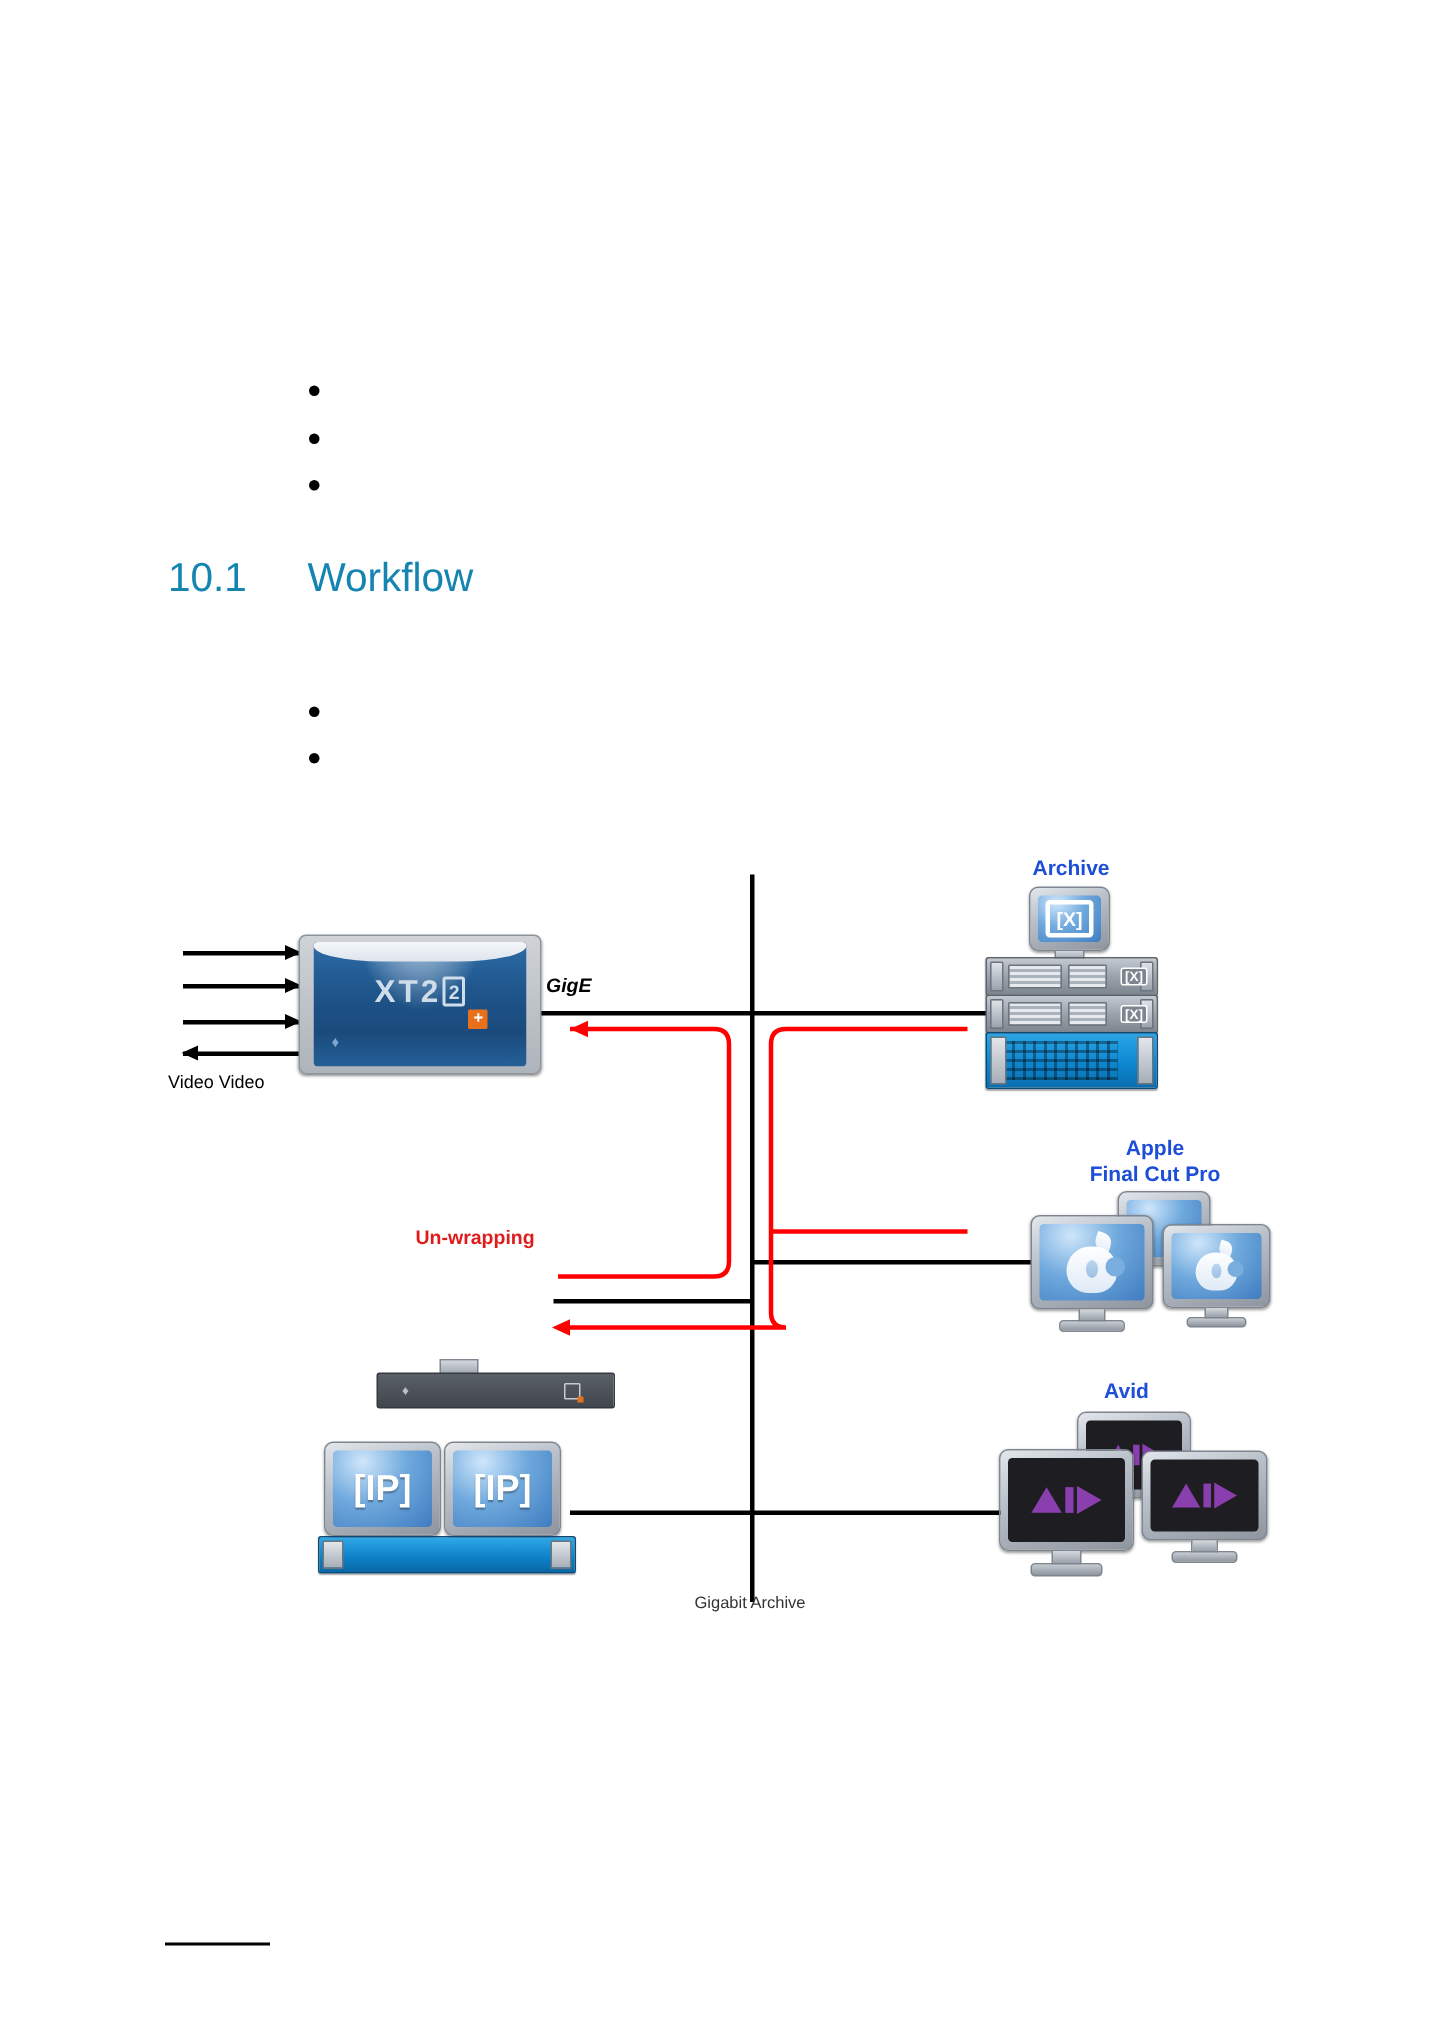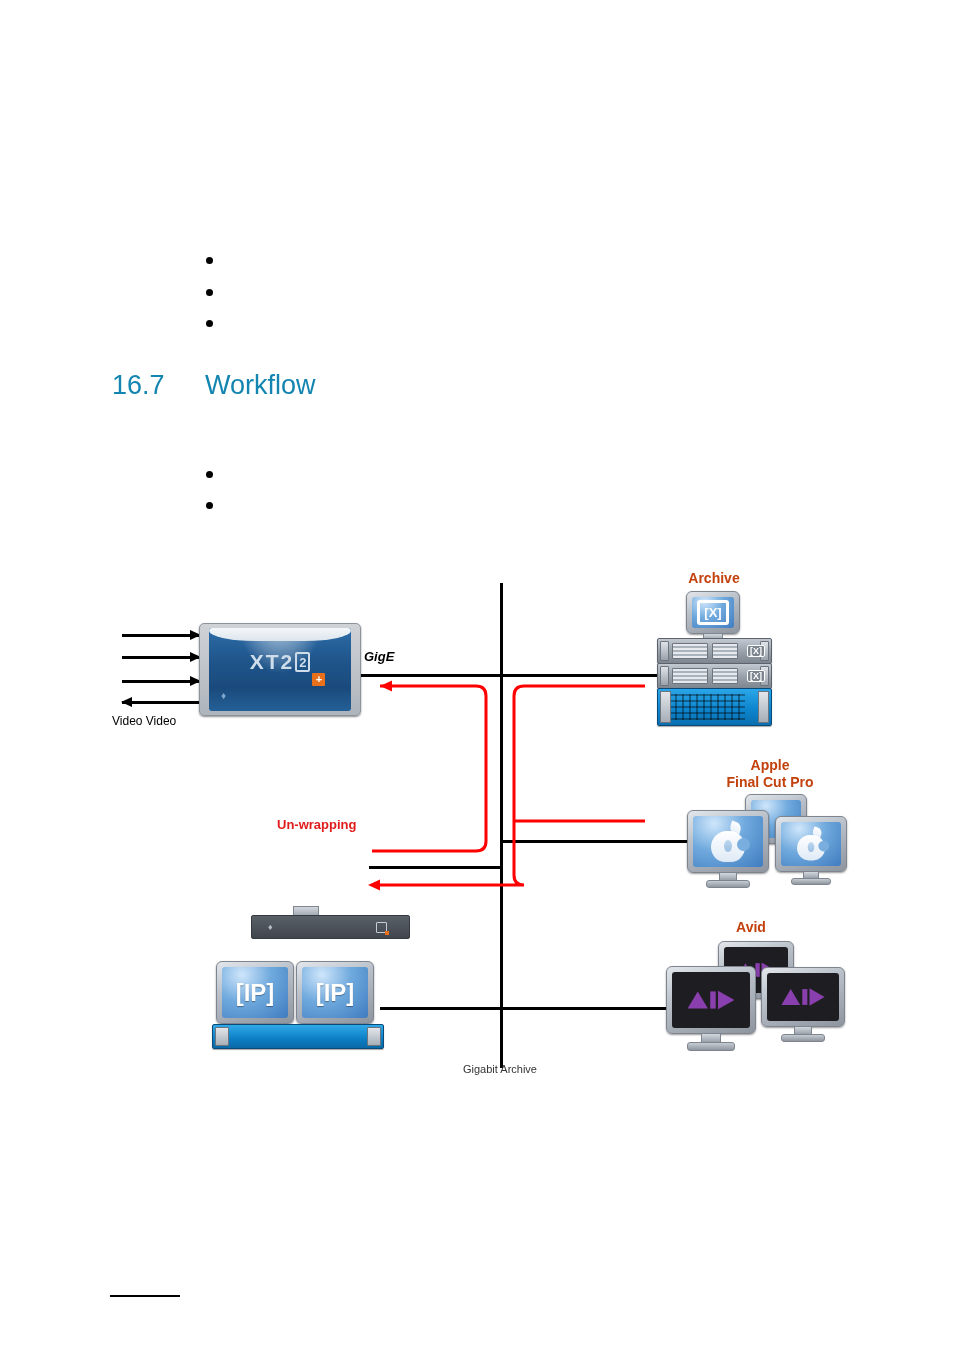--- a/index.html
+++ b/index.html
@@ -94,21 +94,21 @@
     border-radius:1px;letter-spacing:0;
   }
   .xt2 .port{
     position:absolute;left:12px;bottom:10px;width:10px;height:10px;
     color:#7fa6cd;font-size:10px;line-height:10px;
   }
 
   .lbl{position:absolute;font-size:12px;color:#000;white-space:nowrap;}
   .lbl.b{font-weight:700;font-size:13px;font-style:italic;}
   .lbl.red{color:#e01b1b;font-weight:700;font-size:13px;}
-  .lbl.mag{color:#c2410c;font-weight:700;font-size:14px;text-align:center;}
+  .lbl.mag{color:#1d4ed8;font-weight:700;font-size:14px;text-align:center;}
   .lbl.small{font-size:11px;color:#333;}
 
   
   .mon{position:absolute;}
   .mon .bez{
     position:absolute;inset:0;border-radius:6px;
     background:linear-gradient(160deg,#e3e7ec 0%,#b9c0c9 38%,#8e959f 100%);
     border:1px solid #7e858e;box-shadow:0 1px 2px rgba(0,0,0,.4);
   }
   .mon .scr{
@@ -277,21 +277,21 @@
 <body>
 
 <div class="page">
 
 
   <div class="bullet" style="left:206px;top:257px;"></div>
   <div class="bullet" style="left:206px;top:289px;"></div>
   <div class="bullet" style="left:206px;top:320px;"></div>
 
   <div class="h2">
-    <span class="num">16.7</span><span>Workflow</span>
+    <span class="num">10.1</span><span>Workflow</span>
   </div>
 
   <div class="bullet" style="left:206px;top:471px;"></div>
   <div class="bullet" style="left:206px;top:502px;"></div>
 
   <div class="diagram">
 
     <div class="vline" style="left:500px;top:583px;height:485px;"></div>
     <div class="hline" style="left:359px;top:674px;width:300px;"></div>
     <div class="hline" style="left:500px;top:840px;width:197px;"></div>

